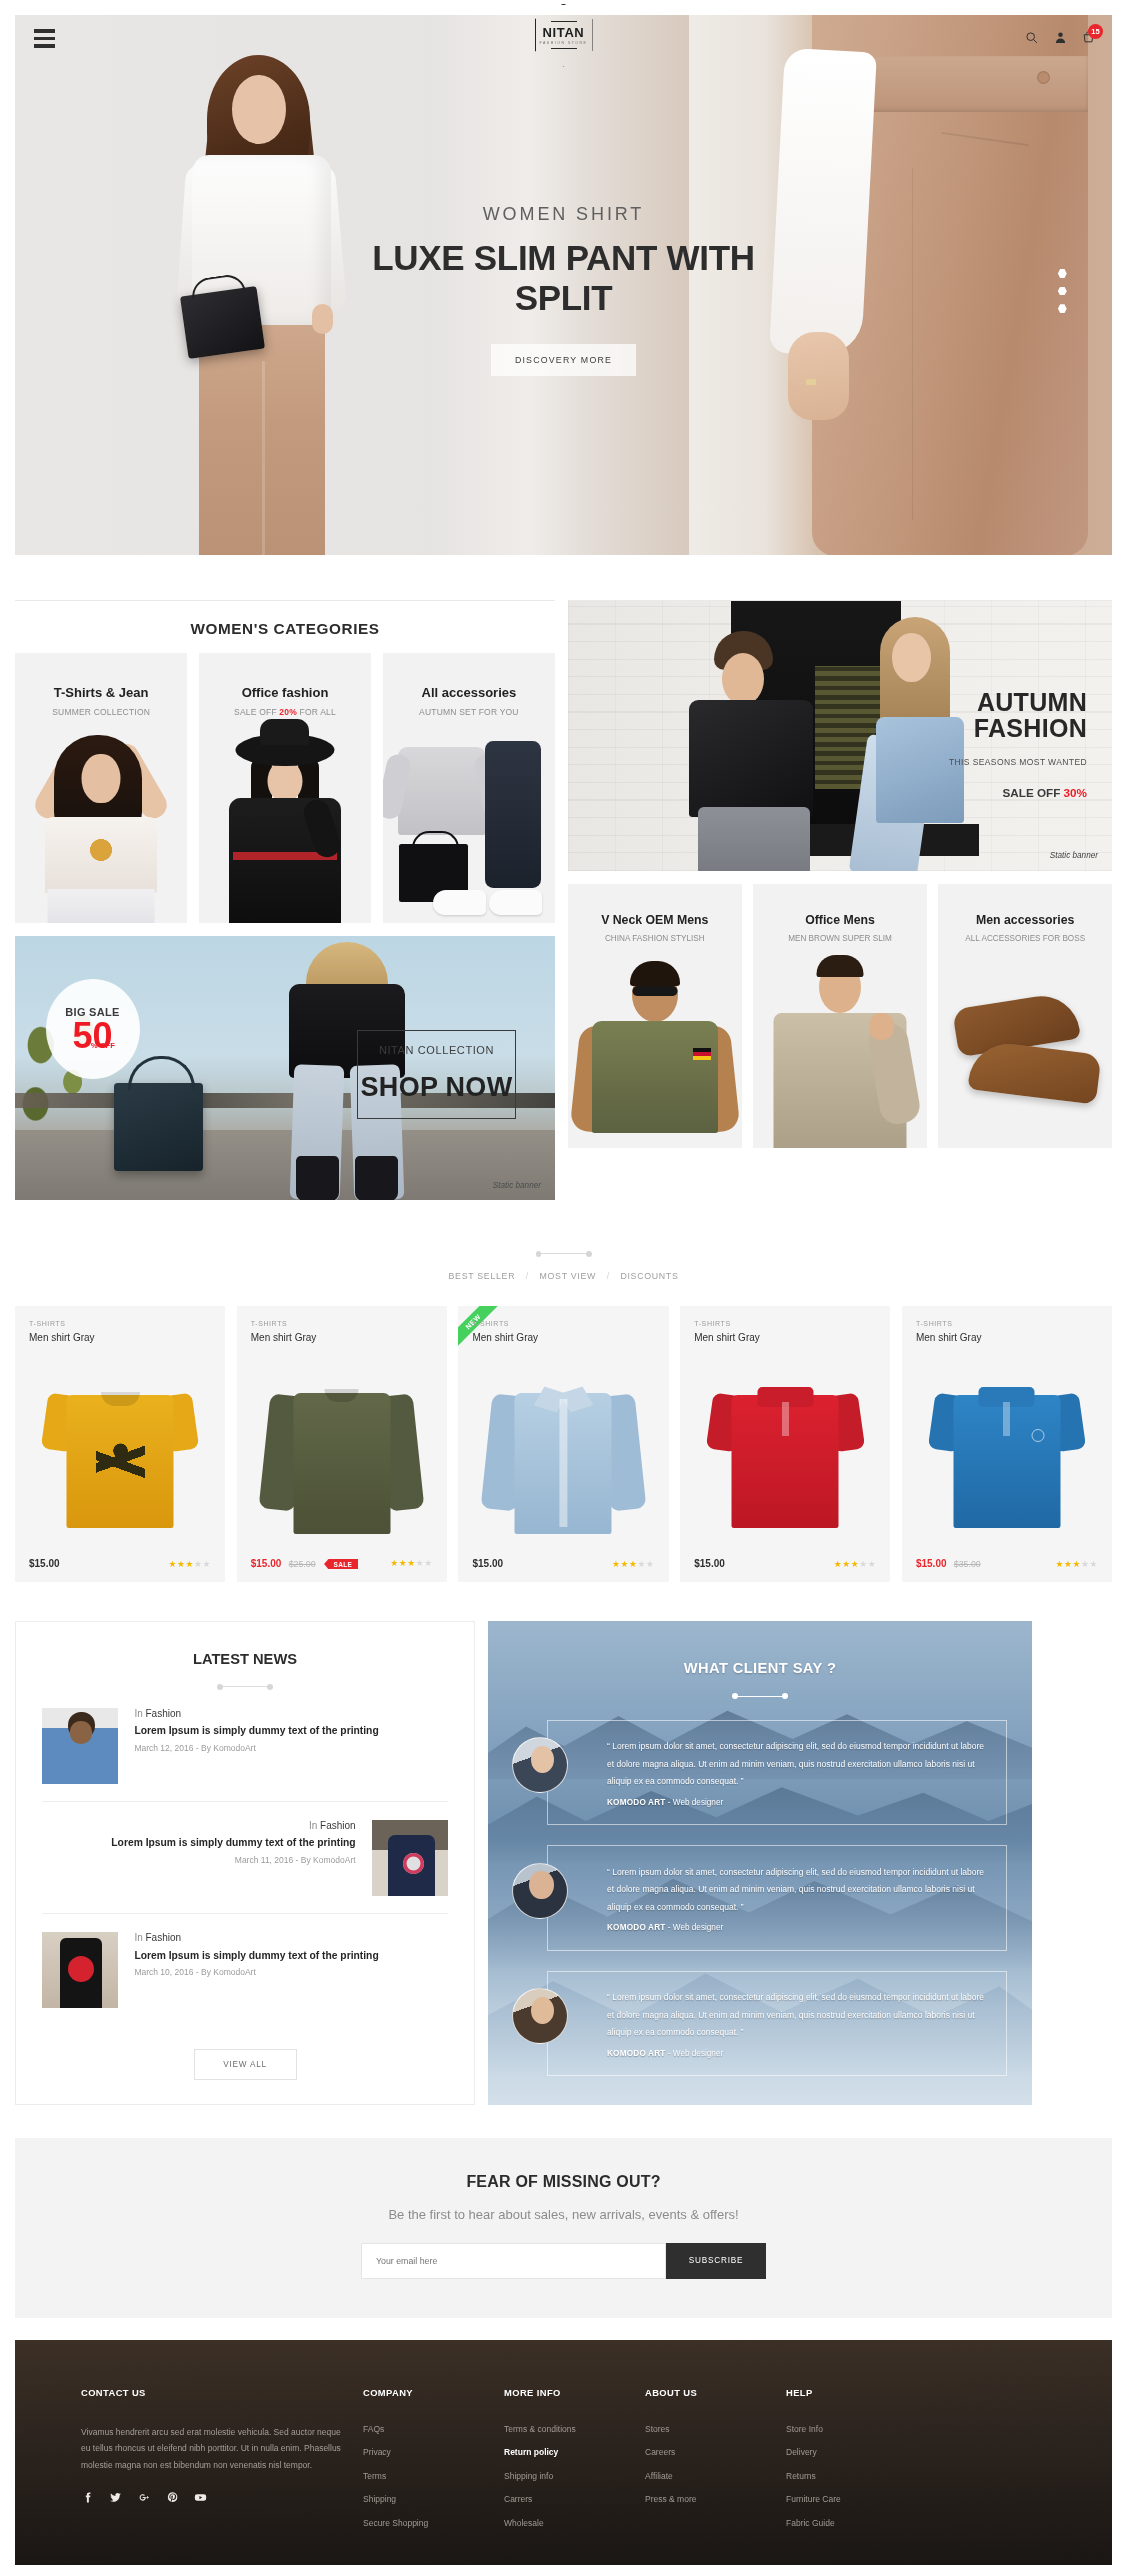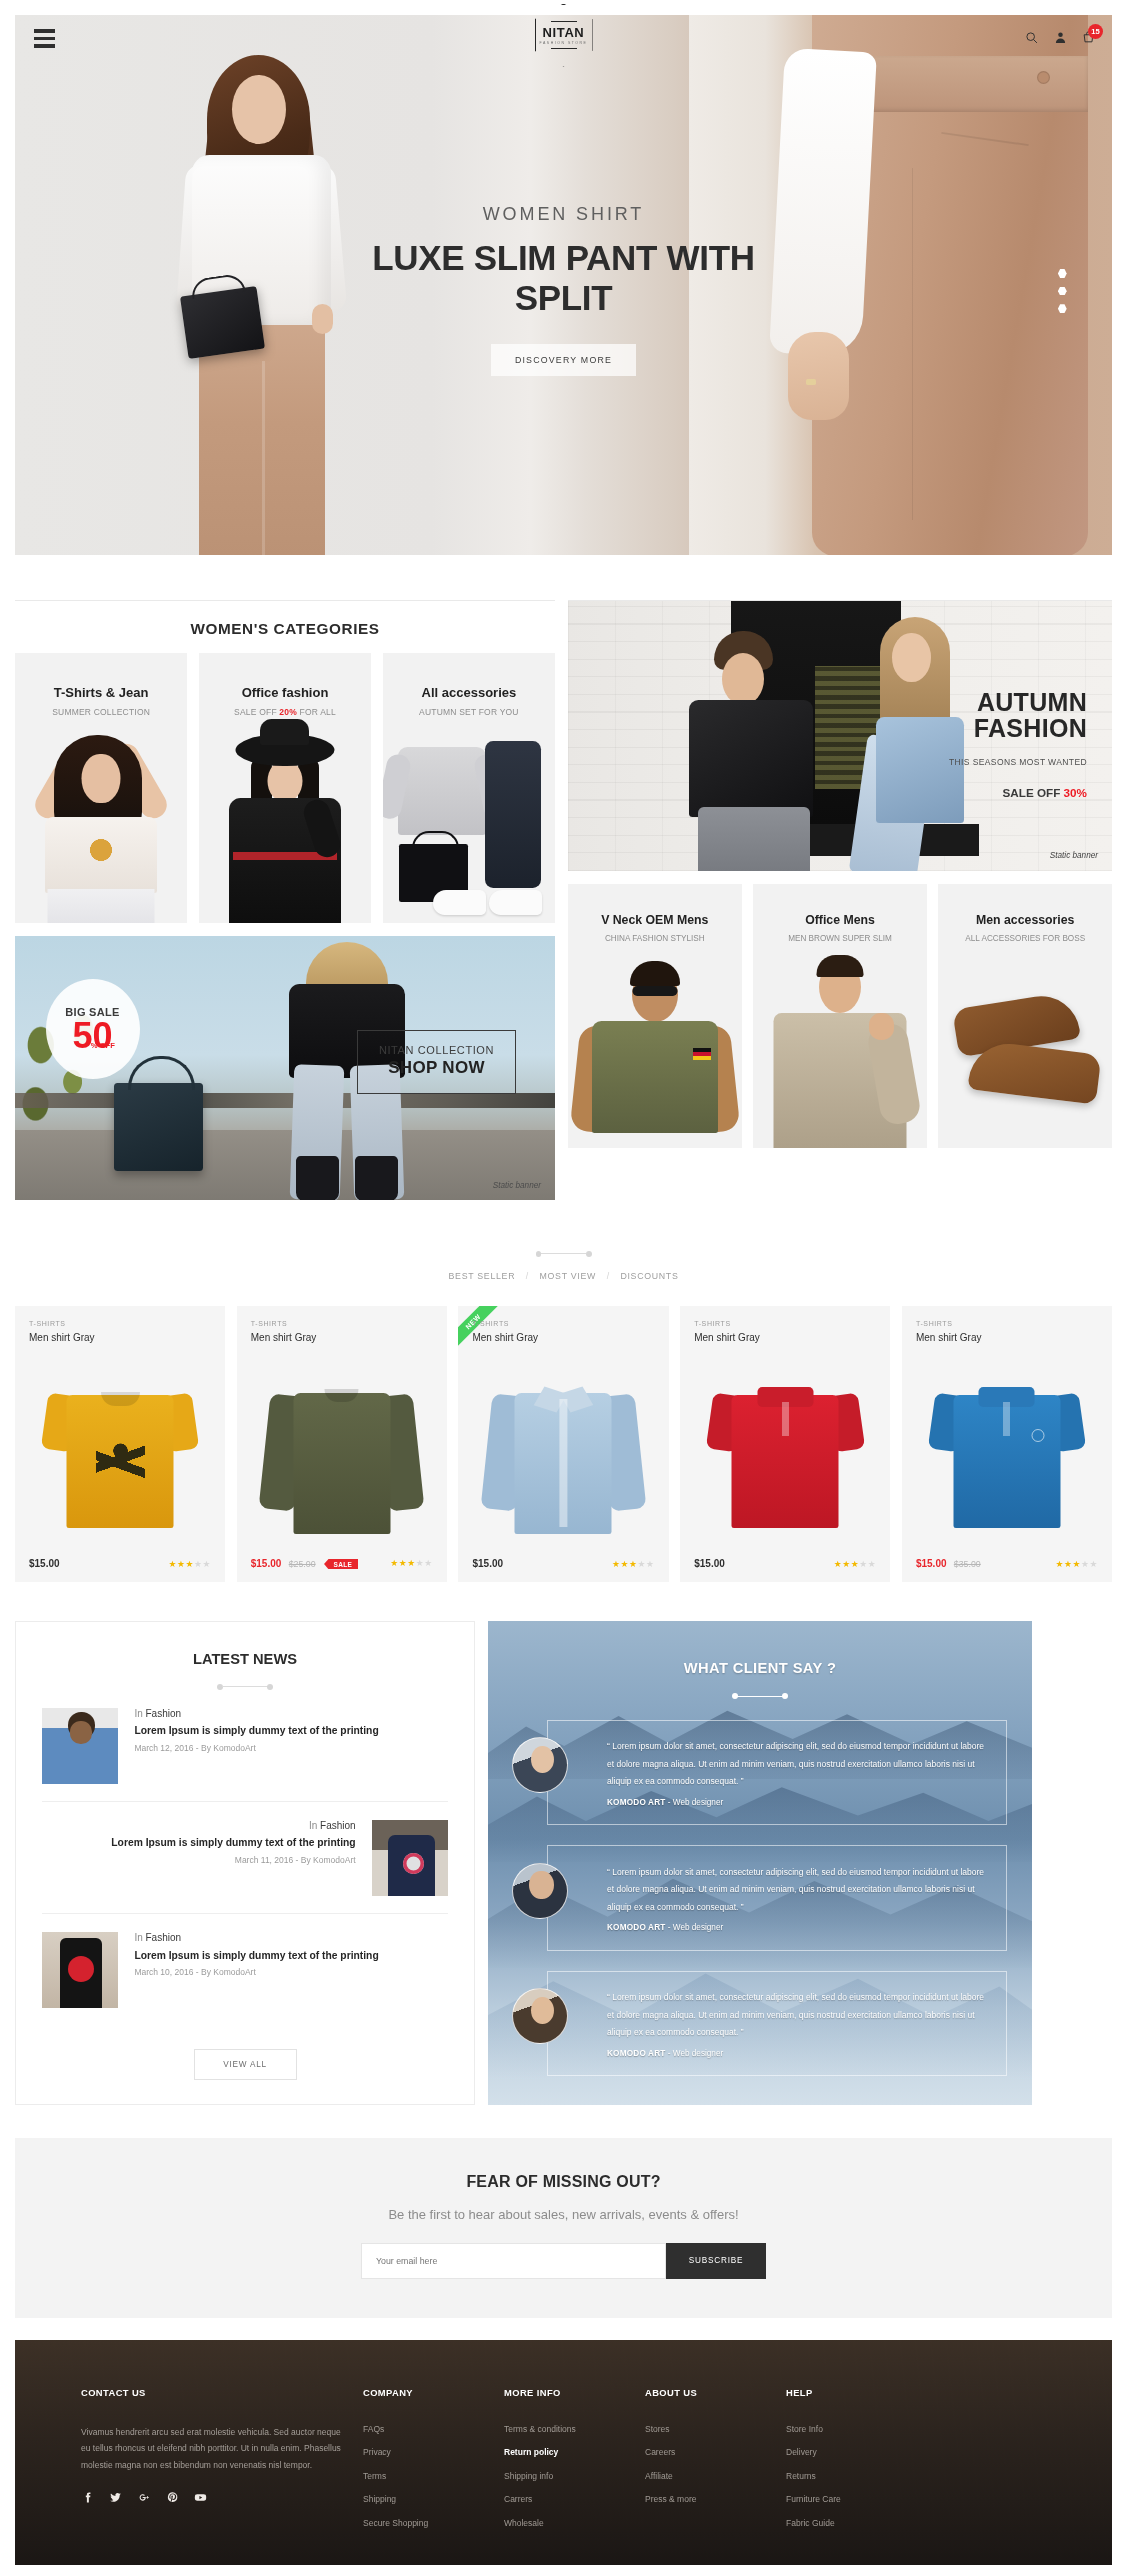--- a/index.html
+++ b/index.html
@@ -192,21 +192,21 @@
     border:3.5px solid #22313a; border-bottom:none; border-radius:32px 32px 0 0;}
   .bs-badge { position:absolute; left:30.5px; top:43px; width:94px; height:100px;
     background: rgba(255,255,255,.9); border-radius:50%;
     display:flex; flex-direction:column; align-items:center; justify-content:center; }
   .bs-badge .bb1 { font-size:11px; font-weight:700; color:#3b3b3b; letter-spacing:0.3px; }
   .bs-badge .bb2 { font-size:36px; font-weight:700; color:#ee1b24; line-height:.95; margin-top:1.2px; position:relative;}
   .bs-badge .bb3 { position:absolute; right:-2.3px; bottom:3.5px; font-size:7.6px; font-weight:700; color:#ee1b24; }
   .bs-shop { position:absolute; right:39px; top:94px; width:159px; padding:13px 0 15.3px 0;
     border:1.2px solid #3a3a3a; text-align:center; }
   .bs-shop .t1 { font-size:11px; color:#3c3c3c; letter-spacing:0.6px; }
-  .bs-shop .t2 { font-size:17px; font-weight:700; color:#222; letter-spacing:0.3px; margin-top:2px; }
+  .bs-shop .t2 { font-size:27px; font-weight:700; color:#222; letter-spacing:0.3px; margin-top:16px; }
   .static-lbl { position:absolute; right:14px; bottom:10.6px; font-size:8.2px; color:#4c4c4c; font-style:italic; }
   .static-lbl.dark { color:#3e3e3e; }
 
   
   .autumn { height:270px; position:relative; overflow:hidden; cursor:pointer;
     background: linear-gradient(90deg,#e9e7e4,#efedea 40%,#f3f1ee 100%); }
   .au-brick { position:absolute; inset:0;
     background-image: repeating-linear-gradient(0deg, rgba(0,0,0,.045) 0 1.2px, transparent 1.2px 17.6px),
                       repeating-linear-gradient(90deg, rgba(0,0,0,.03) 0 1.2px, transparent 1.2px 47px);}
   .au-window { position:absolute; left:163px; top:0; width:170px; height:223px;

